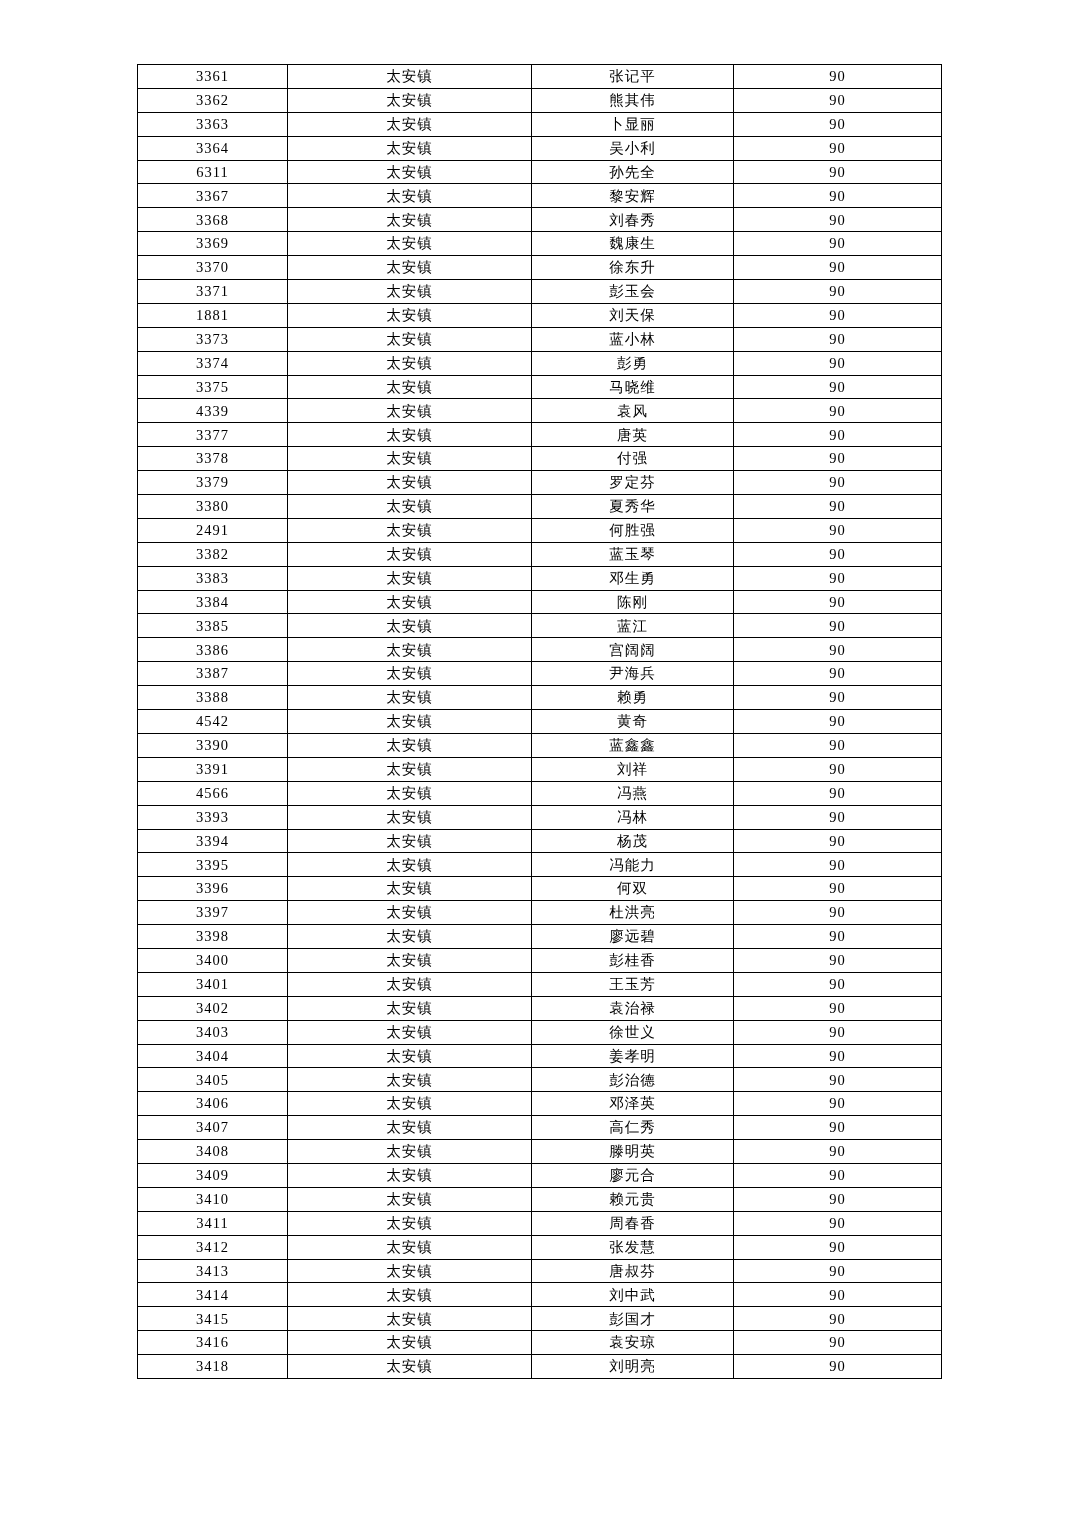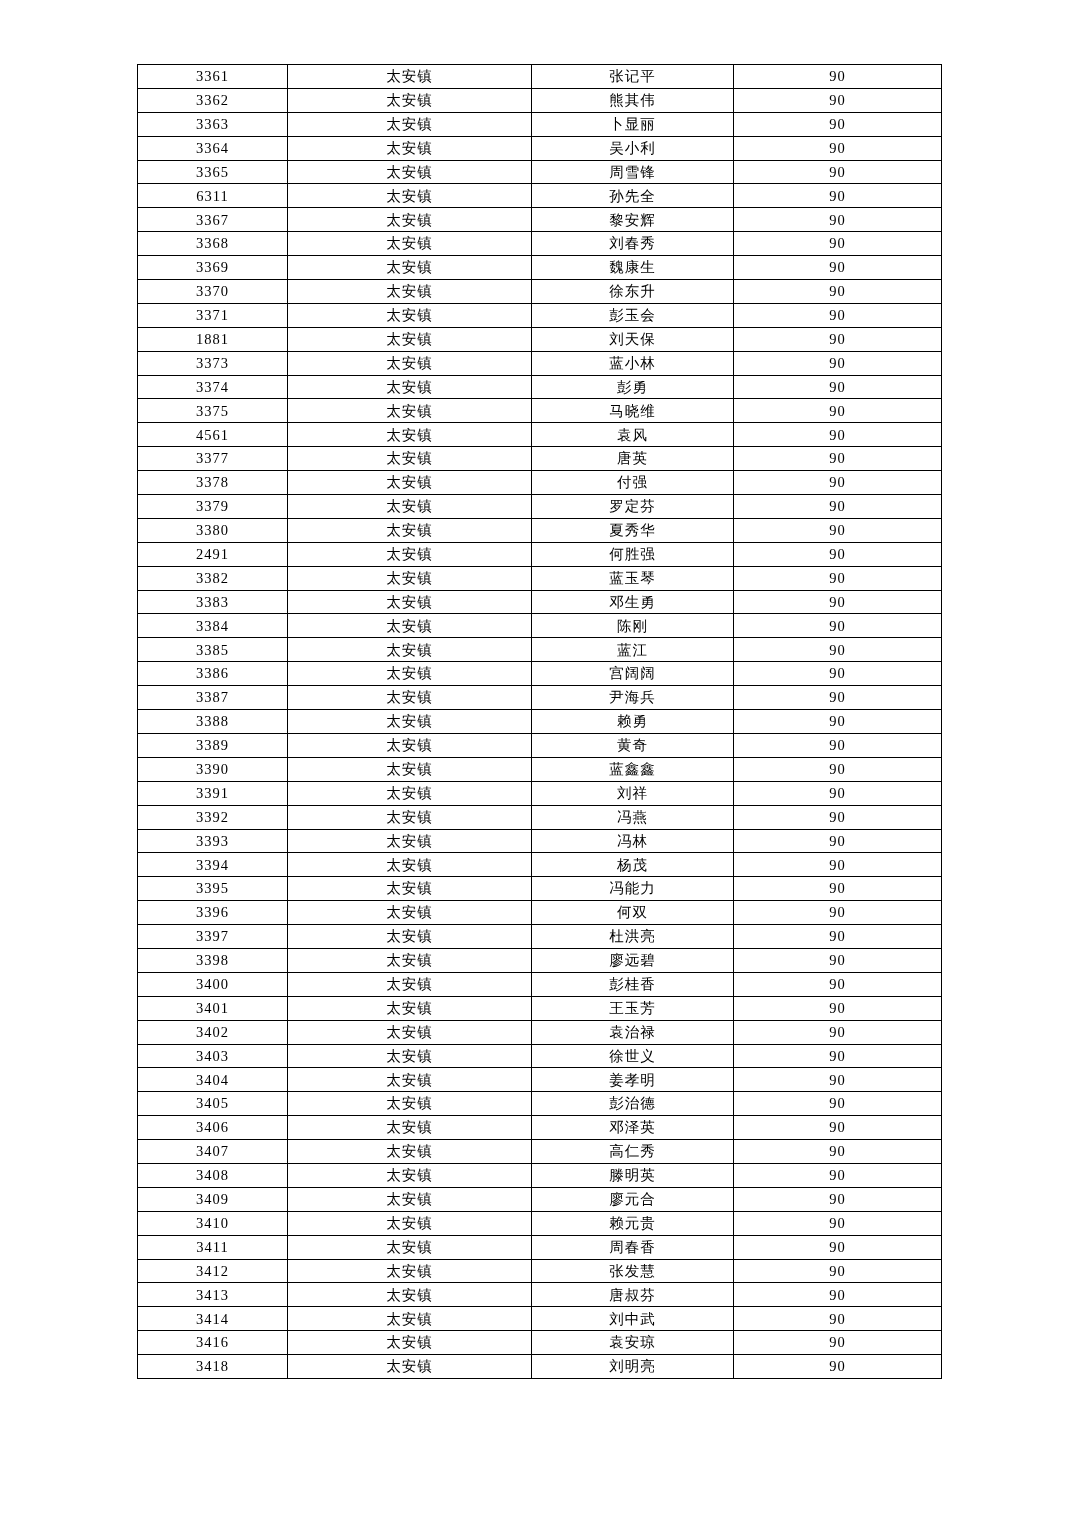--- a/index.html
+++ b/index.html
@@ -78,26 +78,20 @@
           <td>卜显丽</td>
           <td>90</td>
         </tr>
         <tr>
           <td>3364</td>
           <td>太安镇</td>
           <td>吴小利</td>
           <td>90</td>
         </tr>
         <tr>
-          <td>3365</td>
-          <td>太安镇</td>
-          <td>周雪锋</td>
-          <td>90</td>
-        </tr>
-        <tr>
           <td>6311</td>
           <td>太安镇</td>
           <td>孙先全</td>
           <td>90</td>
         </tr>
         <tr>
           <td>3367</td>
           <td>太安镇</td>
           <td>黎安辉</td>
           <td>90</td>
@@ -144,21 +138,21 @@
           <td>彭勇</td>
           <td>90</td>
         </tr>
         <tr>
           <td>3375</td>
           <td>太安镇</td>
           <td>马晓维</td>
           <td>90</td>
         </tr>
         <tr>
-          <td>4561</td>
+          <td>4339</td>
           <td>太安镇</td>
           <td>袁风</td>
           <td>90</td>
         </tr>
         <tr>
           <td>3377</td>
           <td>太安镇</td>
           <td>唐英</td>
           <td>90</td>
         </tr>
@@ -222,39 +216,39 @@
           <td>尹海兵</td>
           <td>90</td>
         </tr>
         <tr>
           <td>3388</td>
           <td>太安镇</td>
           <td>赖勇</td>
           <td>90</td>
         </tr>
         <tr>
-          <td>3389</td>
+          <td>4542</td>
           <td>太安镇</td>
           <td>黄奇</td>
           <td>90</td>
         </tr>
         <tr>
           <td>3390</td>
           <td>太安镇</td>
           <td>蓝鑫鑫</td>
           <td>90</td>
         </tr>
         <tr>
           <td>3391</td>
           <td>太安镇</td>
           <td>刘祥</td>
           <td>90</td>
         </tr>
         <tr>
-          <td>3392</td>
+          <td>4566</td>
           <td>太安镇</td>
           <td>冯燕</td>
           <td>90</td>
         </tr>
         <tr>
           <td>3393</td>
           <td>太安镇</td>
           <td>冯林</td>
           <td>90</td>
         </tr>
@@ -369,20 +363,26 @@
         <tr>
           <td>3413</td>
           <td>太安镇</td>
           <td>唐叔芬</td>
           <td>90</td>
         </tr>
         <tr>
           <td>3414</td>
           <td>太安镇</td>
           <td>刘中武</td>
+          <td>90</td>
+        </tr>
+        <tr>
+          <td>3415</td>
+          <td>太安镇</td>
+          <td>彭国才</td>
           <td>90</td>
         </tr>
         <tr>
           <td>3416</td>
           <td>太安镇</td>
           <td>袁安琼</td>
           <td>90</td>
         </tr>
         <tr>
           <td>3418</td>

